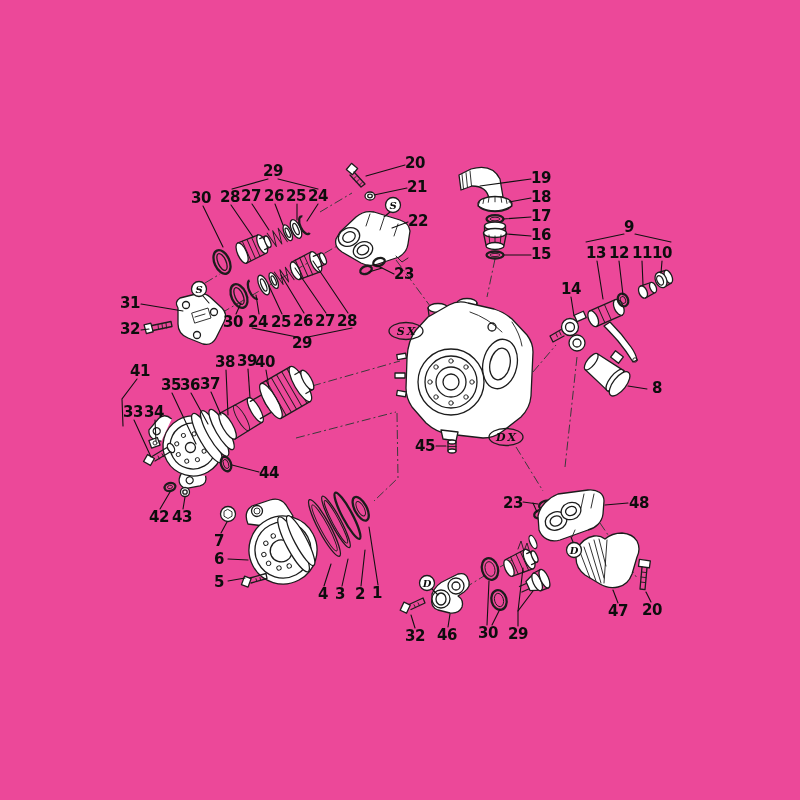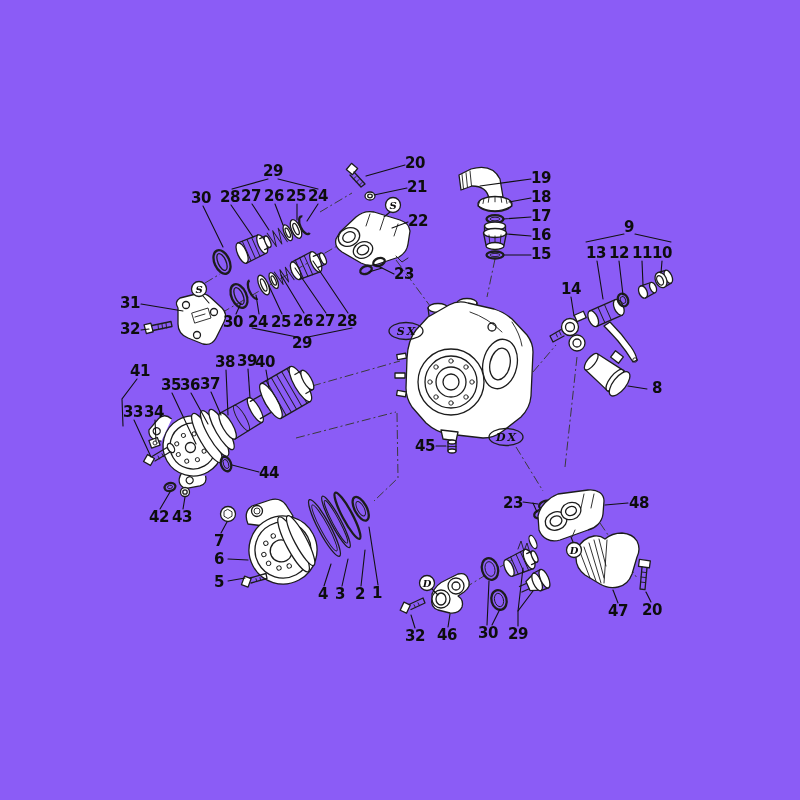--- a/index.html
+++ b/index.html
@@ -1,16 +1,16 @@
 <!DOCTYPE html>
 <html><head>
 <meta charset="utf-8">
 <style>
   html,body{margin:0;padding:0;background:#fff;}
-  .stage{width:800px;height:800px;background:#8b5cf6;position:relative;overflow:hidden;}
+  .stage{width:800px;height:800px;background:#ec4899;position:relative;overflow:hidden;}
   svg{display:block;}
   .p{fill:none;stroke:#1c1c1c;stroke-width:1.3;stroke-linecap:round;stroke-linejoin:round;}
   .pf{fill:#ffffff;stroke:#1c1c1c;stroke-width:1.3;stroke-linejoin:round;}
   .ring{fill:none;stroke:#1c1c1c;stroke-width:1.3;}
   .thick{stroke-width:2.3;}
   .thin{stroke-width:.9;}
   .dash{fill:none;stroke:#3a3a3a;stroke-width:1;stroke-dasharray:9 3 2 3;}
   .leader{fill:none;stroke:#111;stroke-width:1.1;stroke-linecap:round;}
   text.callout{font:bold 15px "DejaVu Sans",sans-serif;fill:#0d0d0d;text-anchor:middle;letter-spacing:-0.5px;}
   text.badge{font:italic bold 11px "DejaVu Serif",serif;fill:#0d0d0d;text-anchor:middle;letter-spacing:2px;}

